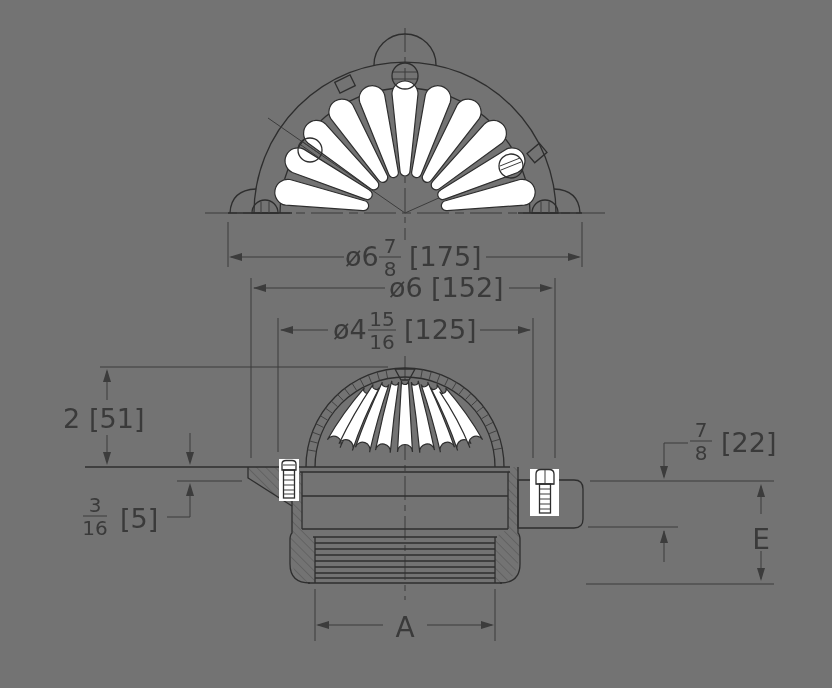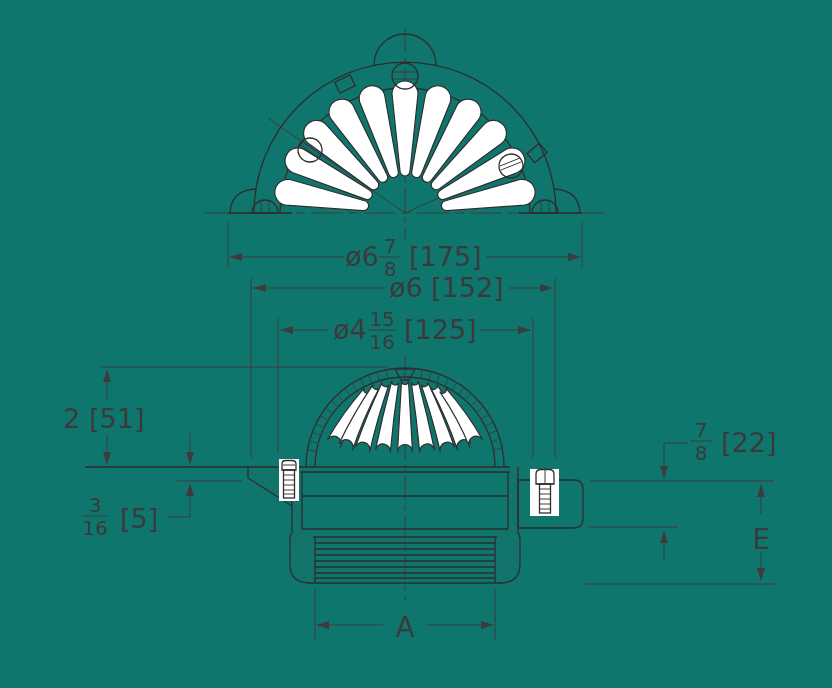--- a/index.html
+++ b/index.html
@@ -1,16 +1,16 @@
 <!DOCTYPE html>
 <html><head>
 <meta charset="utf-8">
 <style>
   html,body{margin:0;padding:0;background:#fff;}
-  .stage{position:relative;width:832px;height:688px;background:#0f766e;overflow:hidden;}
+  .stage{position:relative;width:832px;height:688px;background:#737373;overflow:hidden;}
   svg{display:block;}
   .dim-text{font-family:"DejaVu Sans","Liberation Sans",sans-serif;font-size:27px;fill:#3a3a3a;}
   .frac{font-family:"DejaVu Sans","Liberation Sans",sans-serif;font-size:20px;fill:#3a3a3a;}
   .letter{font-family:"DejaVu Sans","Liberation Sans",sans-serif;font-size:28px;fill:#3a3a3a;}
   .obj{stroke:#2e2e2e;stroke-width:1.3;fill:none;}
   .thin{stroke:#3c3c3c;stroke-width:1;fill:none;}
   .cl{stroke:#3c3c3c;stroke-width:1;fill:none;}
 </style>
 </head>
 <body>

